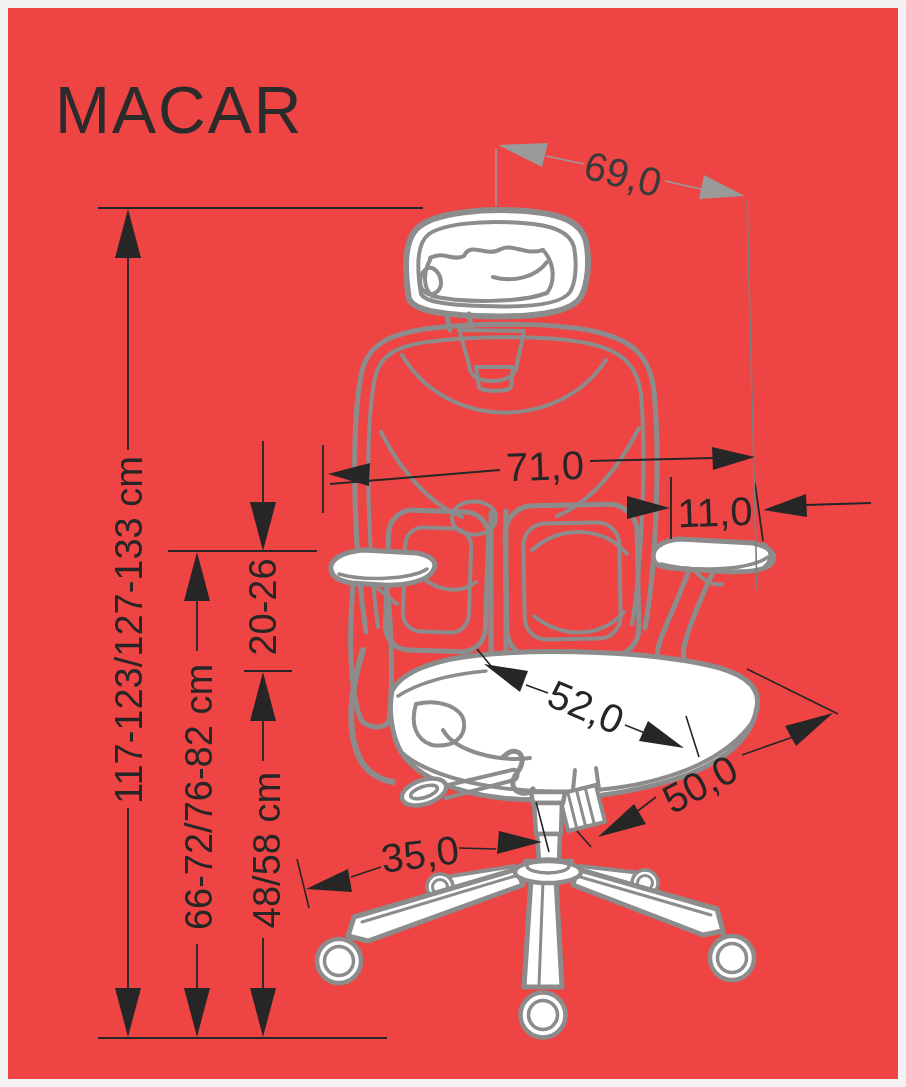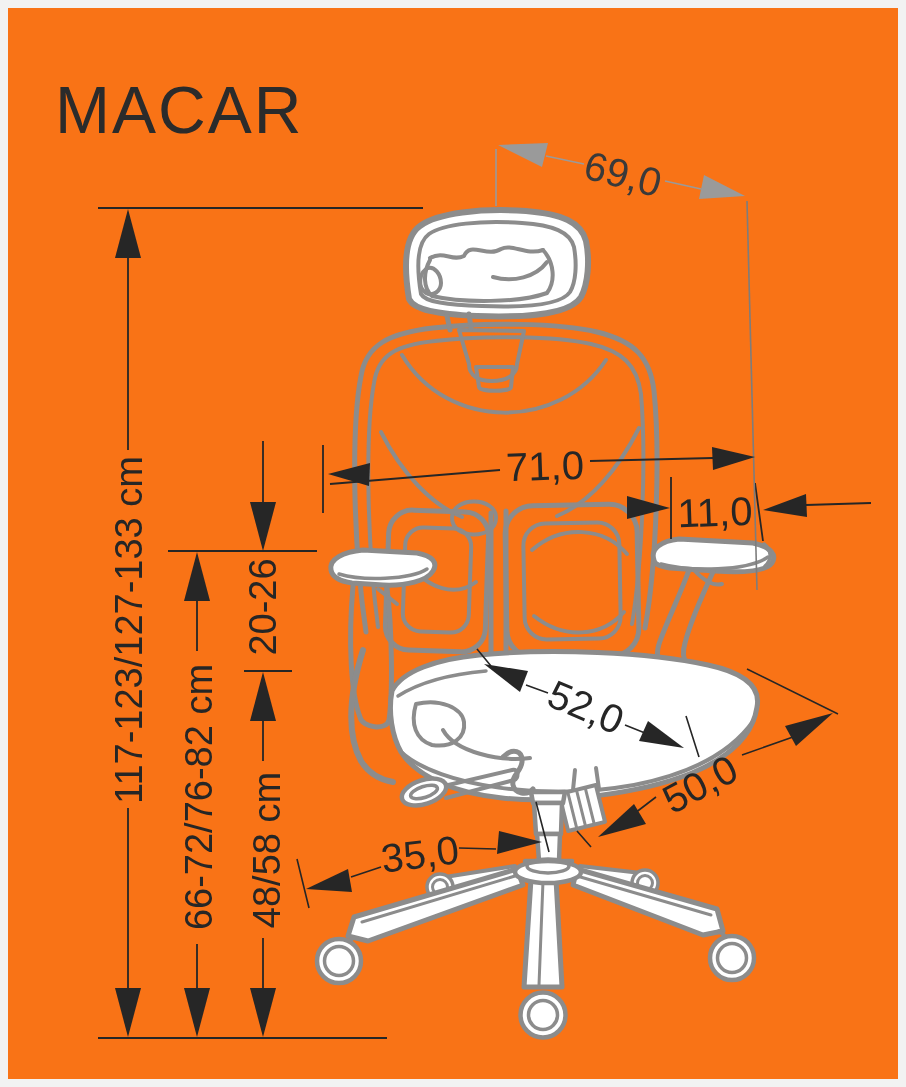--- a/index.html
+++ b/index.html
@@ -1,16 +1,16 @@
 <!DOCTYPE html>
 <html><head>
 <meta charset="utf-8">
 <style>
   html,body{margin:0;padding:0;background:#ffffff;}
-  .page{position:relative;width:906px;height:1087px;background:#f97316;overflow:hidden;
+  .page{position:relative;width:906px;height:1087px;background:#ef4444;overflow:hidden;
         font-family:"Liberation Sans", sans-serif;}
   .frame{position:absolute;inset:0;border:8px solid #f2f2f2;pointer-events:none;z-index:10;}
   svg{display:block;}
   text{fill:#262626;font-family:"Liberation Sans", sans-serif;}
   .title-text{font-size:66px;letter-spacing:2px;fill:#2b2b2b;}
   .dim-num{font-size:40px;}
   .dim-side{font-size:38px;}
   .dim-gray{fill:#3a3a3a;}
 </style>
 </head>

